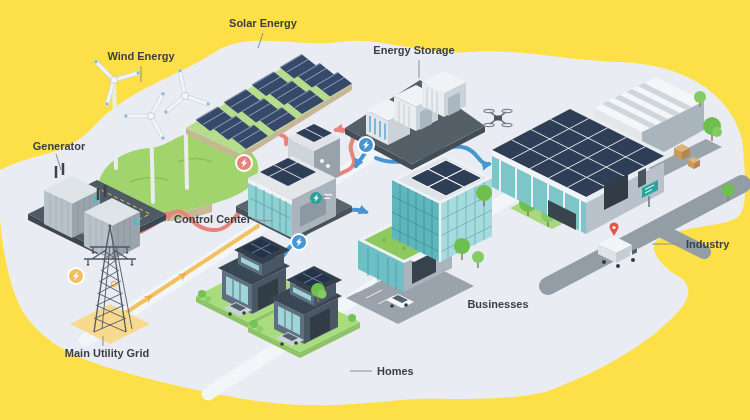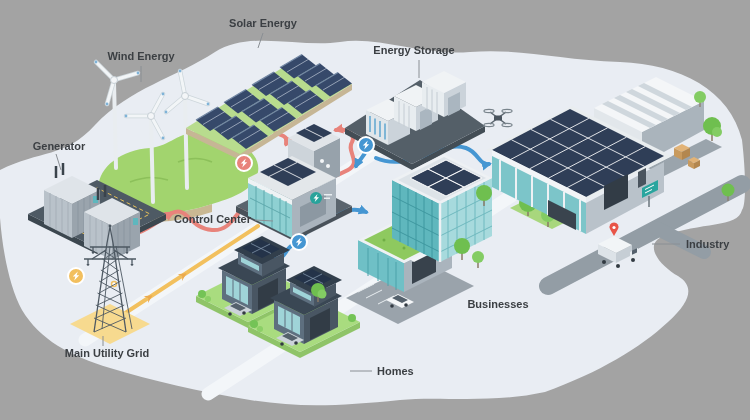--- a/index.html
+++ b/index.html
@@ -1,16 +1,16 @@
 <!DOCTYPE html>
 <html><head>
 <meta charset="utf-8">
 <style>
   html,body{margin:0;padding:0;background:#fff;}
-  .canvas{position:relative;width:750px;height:420px;background:#a3a3a3;overflow:hidden;
+  .canvas{position:relative;width:750px;height:420px;background:#fde047;overflow:hidden;
           font-family:"Liberation Sans",sans-serif;}
   svg text.lbl{font:bold 11px "Liberation Sans",sans-serif;fill:#3b3f43;}
 </style>
 </head>
 <body>
 
 <div class="canvas">
 <svg width="750" height="420" viewBox="0 0 750 420">
 <defs>
   <marker id="ar" markerUnits="userSpaceOnUse" markerWidth="12" markerHeight="12" refX="7" refY="5" orient="auto">

